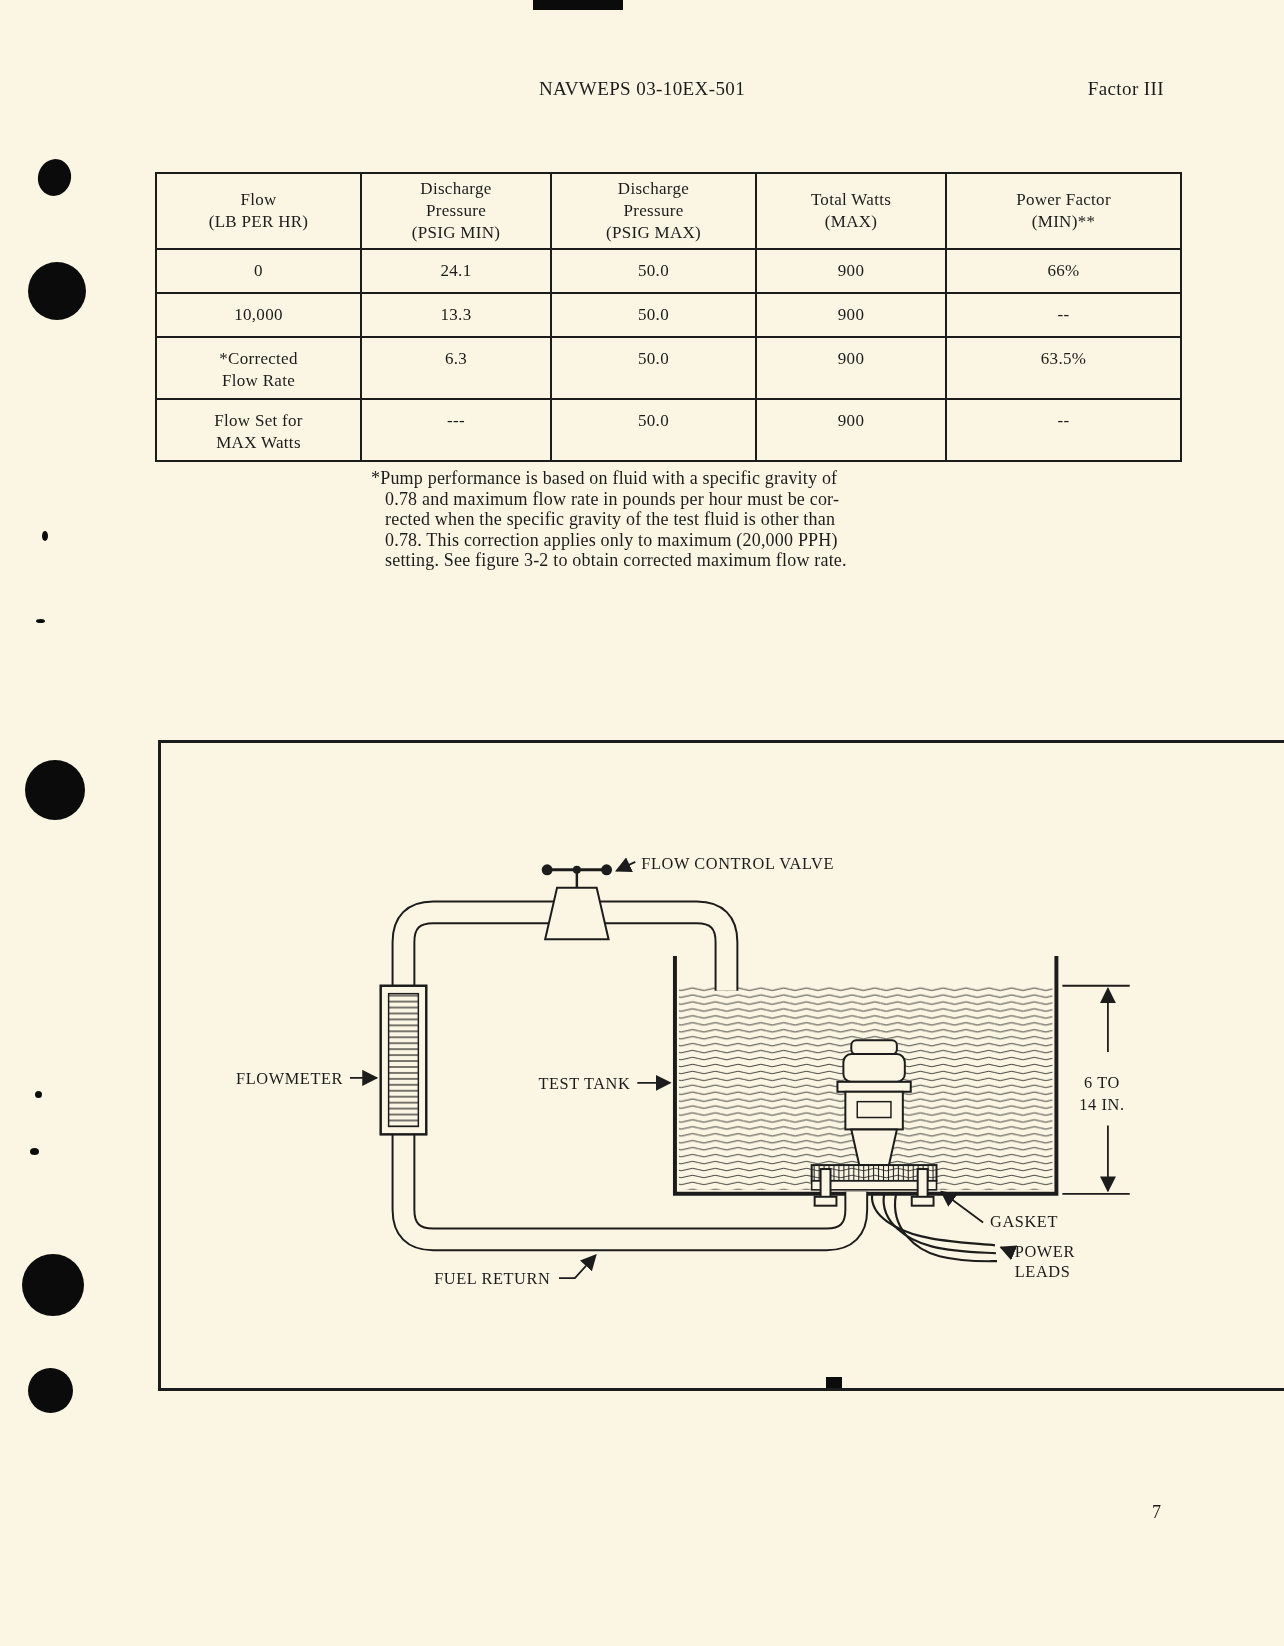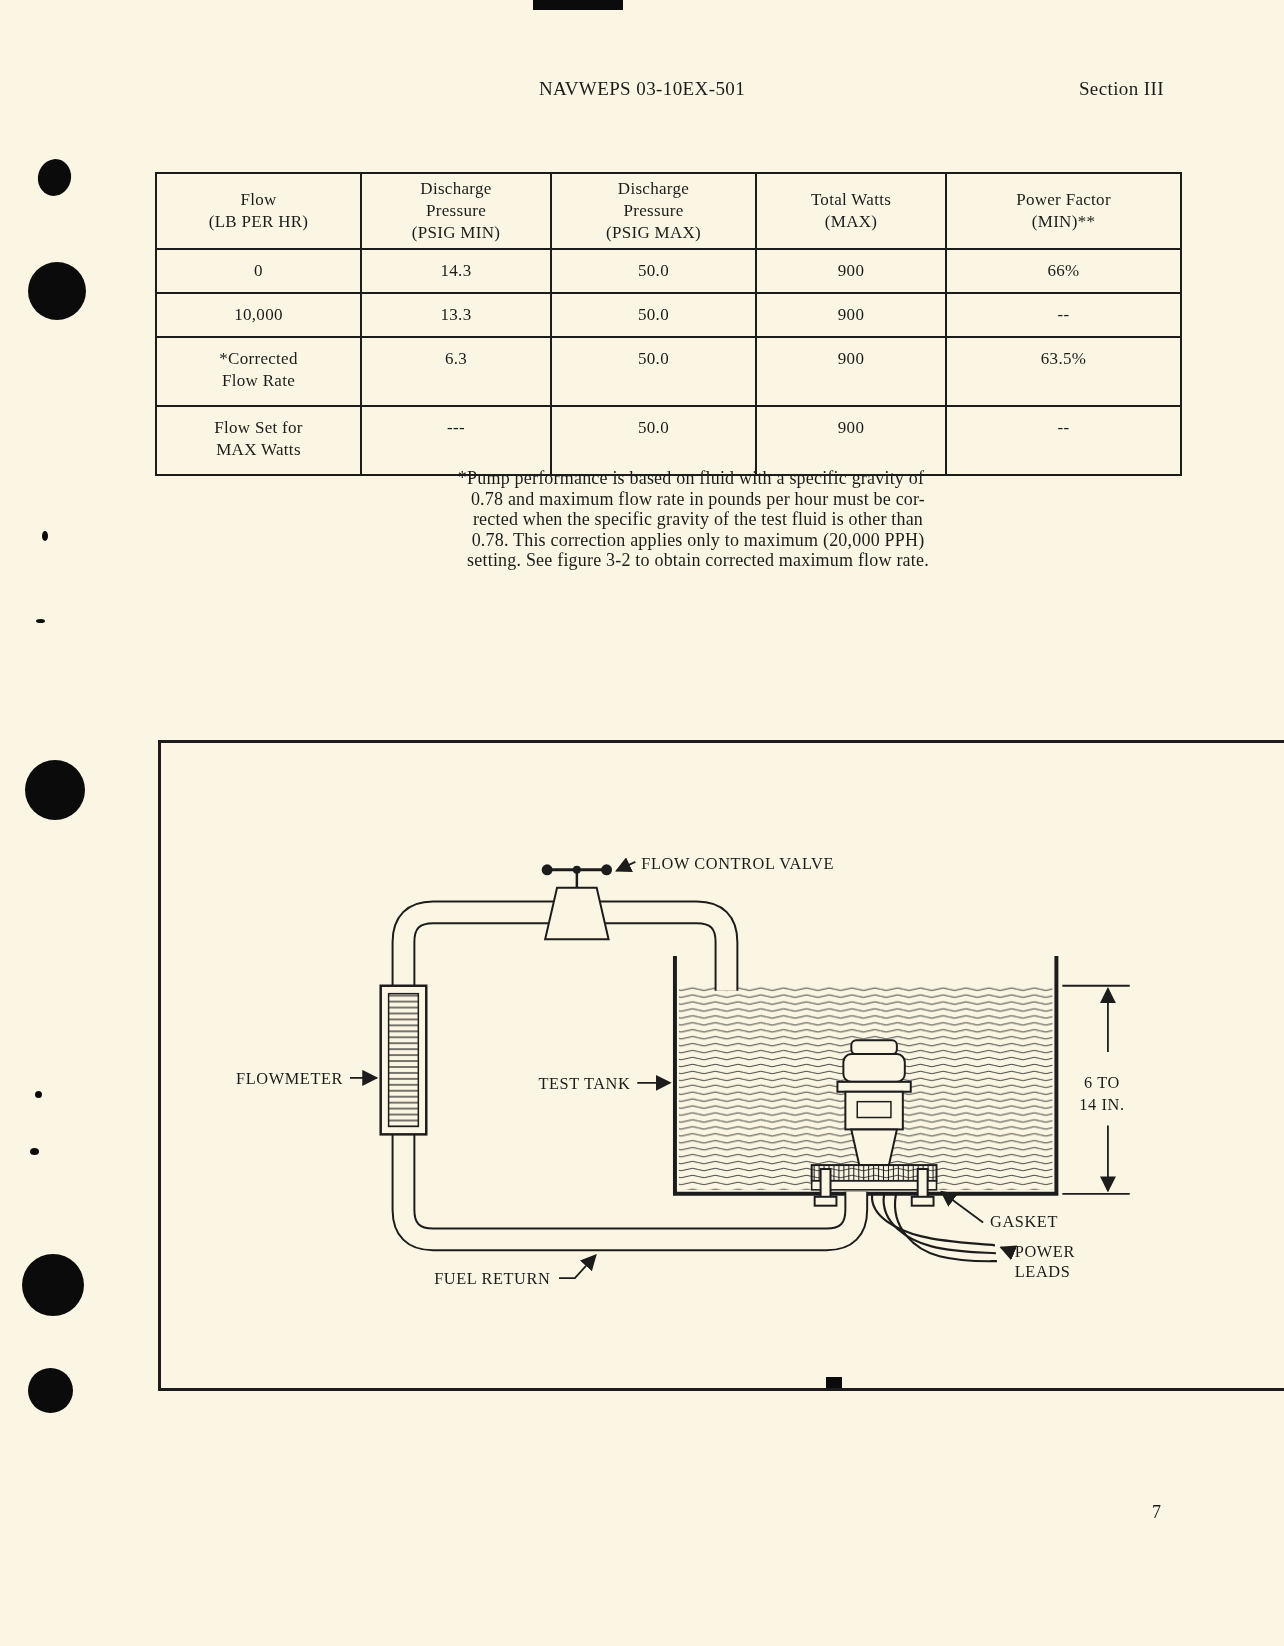--- a/index.html
+++ b/index.html
@@ -19,23 +19,23 @@
   .table-title { position:absolute; top:140px; left:0; width:100%; text-align:center; font-size:18px; white-space:pre; letter-spacing:.3px; }
 
   table.perf { position:absolute; left:155px; top:172px; width:1025px; border-collapse:collapse; table-layout:fixed; }
   table.perf th, table.perf td {
     border:2px solid #1c1c1c; text-align:center; font-size:17px;
     white-space:pre-line; font-weight:normal; line-height:1.3; letter-spacing:.3px;
   }
   table.perf th { height:76px; vertical-align:middle; }
   table.perf td { vertical-align:top; padding-top:10px; }
   tr.row-s td { height:44px; }
-  tr.row-d td { height:69px; }
-
-  .note { position:absolute; font-size:18px; line-height:20.5px; white-space:pre-line; letter-spacing:.2px; width:640px;text-align:center; }
+  tr.row-d td { height:62px; }
+
+  .note { position:absolute; font-size:18px; line-height:20.5px; white-space:pre-line; letter-spacing:.2px; width:640px; }
   .note-1 { left:371px; top:468px; padding-left:14px; text-indent:-14px; }
   .note-2 { left:363px; top:590px; padding-left:22px; text-indent:-22px; }
 
   .figure-box { position:absolute; left:158px; top:740px; width:1226px; height:651px; border:3px solid #1c1c1c; }
   .figure-box svg { position:absolute; left:0; top:0; }
 
   .fig-label { font-family:"Liberation Serif","DejaVu Serif",serif; font-size:16.5px; letter-spacing:.6px; fill:#1b1b1b; }
 
   .caption { position:absolute; top:1408px; left:0; width:100%; text-align:center; font-size:18px; white-space:pre; letter-spacing:.3px; }
   .page-number { position:absolute; left:1152px; top:1502px; font-size:18px; }
@@ -54,21 +54,21 @@
   <div class="ink round" style="left:42px;top:531px;width:6px;height:10px;"></div>
   <div class="ink round" style="left:36px;top:619px;width:9px;height:4px;"></div>
   <div class="ink round" style="left:25px;top:760px;width:60px;height:60px;"></div>
   <div class="ink round" style="left:35px;top:1091px;width:7px;height:7px;"></div>
   <div class="ink round" style="left:30px;top:1148px;width:9px;height:7px;"></div>
   <div class="ink round" style="left:22px;top:1254px;width:62px;height:62px;"></div>
   <div class="ink round" style="left:28px;top:1368px;width:45px;height:45px;"></div>
   <div class="ink" style="left:826px;top:1377px;width:16px;height:14px;"></div>
 
   <div class="header-center">NAVWEPS 03-10EX-501</div>
-  <div class="header-right">Section III</div>
+  <div class="header-right">Factor III</div>
 
 
   <table class="perf">
     <colgroup>
       <col style="width:205px">
         <col style="width:190px">
         <col style="width:205px">
         <col style="width:190px">
         <col style="width:235px">
     </colgroup>
@@ -84,21 +84,21 @@
 (PSIG MAX)</th>
         <th>Total Watts
 (MAX)</th>
         <th>Power Factor
 (MIN)**</th>
       </tr>
     </thead>
     <tbody>
       <tr class="row-s">
         <td>0</td>
-        <td>14.3</td>
+        <td>24.1</td>
         <td>50.0</td>
         <td>900</td>
         <td>66%</td>
       </tr>
       <tr class="row-s">
         <td>10,000</td>
         <td>13.3</td>
         <td>50.0</td>
         <td>900</td>
         <td>--</td>

